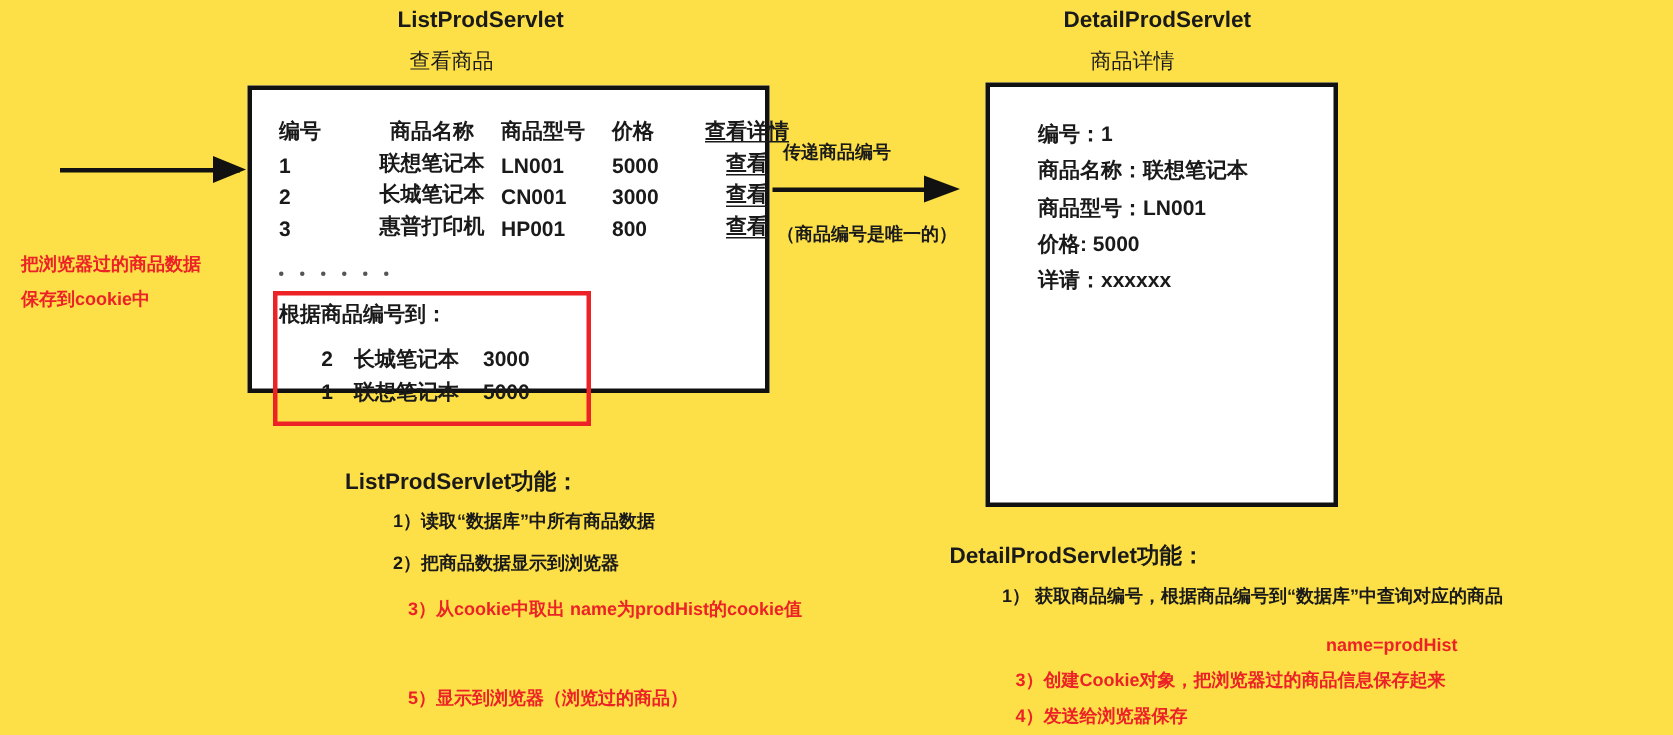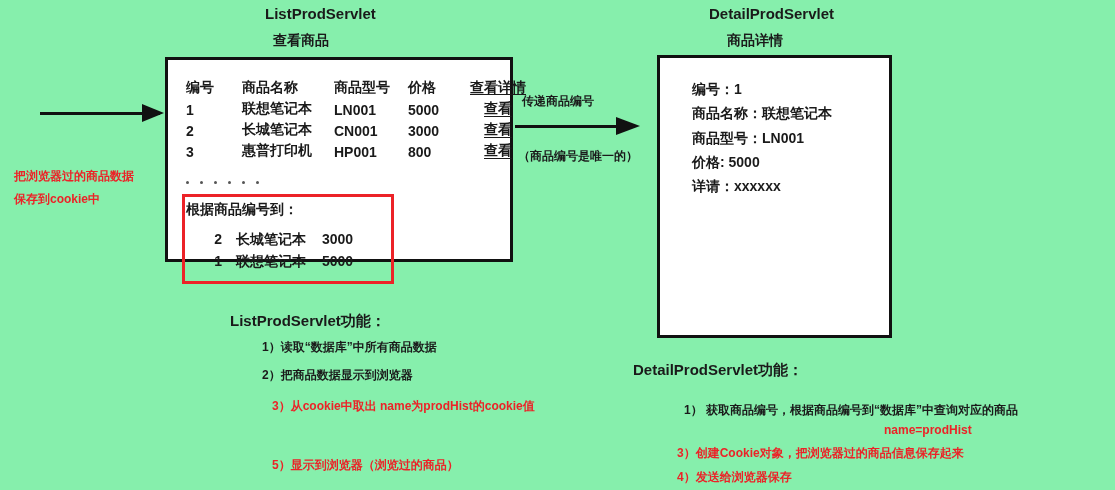--- a/index.html
+++ b/index.html
@@ -7,21 +7,21 @@
     padding: 0;
     background: #ffffff;
   }
   body {
     font-family: "Liberation Sans", "DejaVu Sans", sans-serif;
   }
   #canvas {
     position: relative;
     width: 1115px;
     height: 490px;
-    background: #86efac;
+    background: #fde047;
     overflow: hidden;
   }
   .abs { position: absolute; }
   .t14 { font-size: 12px; }
   .t15 { font-size: 15px; }
 
   
   .flowbox {
     border: 3px solid #111111;
     background: #ffffff;
@@ -35,40 +35,40 @@
   }
 
   
   .title {
     font-weight: bold;
     font-size: 15px;
     color: #1a1a1a;
     white-space: nowrap;
   }
   .subtitle {
-    font-weight: bold;
+    font-weight: normal;
     font-size: 14px;
     color: #1a1a1a;
     white-space: nowrap;
   }
 
   
   .prod-table {
     border-collapse: collapse;
     font-weight: bold;
     font-size: 14px;
     color: #1a1a1a;
   }
   .prod-table td {
     padding: 1px 0 2px 0;
     white-space: nowrap;
     vertical-align: bottom;
   }
   .col-id    { width: 56px; text-align: left; }
-  .col-name  { width: 92px; text-align: left; font-family: Liberation Mono, monospace; }
+  .col-name  { width: 92px; text-align: center; font-family: Liberation Mono, monospace; }
   .col-model { width: 74px; text-align: left; }
   .col-price { width: 58px; text-align: left; }
   .col-link  { width: 64px; text-align: center; }
   .underline { text-decoration: underline; text-underline-offset: 2px; }
   .link-cell { text-align: center; }
   .link-cell .u { text-decoration: underline; text-underline-offset: 3px; }
 
   
   .dots {
     display: flex;
@@ -225,18 +225,18 @@
   <div class="abs note-line note-black t14" style="left:518px; top:148px;">（商品编号是唯一的）</div>
   <div class="abs note-line note-red t14" style="left:14px; top:191px;">保存到cookie中</div>
 
   <div class="abs note-line note-black t15" style="left:230px; top:312px;">ListProdServlet功能：</div>
   <div class="abs note-line note-black t14" style="left:262px; top:339px;">1）读取“数据库”中所有商品数据</div>
   <div class="abs note-line note-black t14" style="left:262px; top:367px;">2）把商品数据显示到浏览器</div>
   <div class="abs note-line note-red t14" style="left:272px; top:398px;">3）从cookie中取出 name为prodHist的cookie值</div>
   <div class="abs note-line note-red t14" style="left:272px; top:457px;">5）显示到浏览器（浏览过的商品）</div>
 
   <div class="abs note-line note-black t15" style="left:633px; top:361px;">DetailProdServlet功能：</div>
-  <div class="abs note-line note-black t14" style="left:668px; top:402px;margin-left:16px;">1） 获取商品编号，根据商品编号到“数据库”中查询对应的商品</div>
+  <div class="abs note-line note-black t14" style="left:668px; top:389px;">1） 获取商品编号，根据商品编号到“数据库”中查询对应的商品</div>
   <div class="abs note-line note-red t14" style="left:884px; top:423px;">name=prodHist</div>
   <div class="abs note-line note-red t14" style="left:677px; top:445px;">3）创建Cookie对象，把浏览器过的商品信息保存起来</div>
   <div class="abs note-line note-red t14" style="left:677px; top:469px;">4）发送给浏览器保存</div>
 
 </div>
 
 </body></html>

